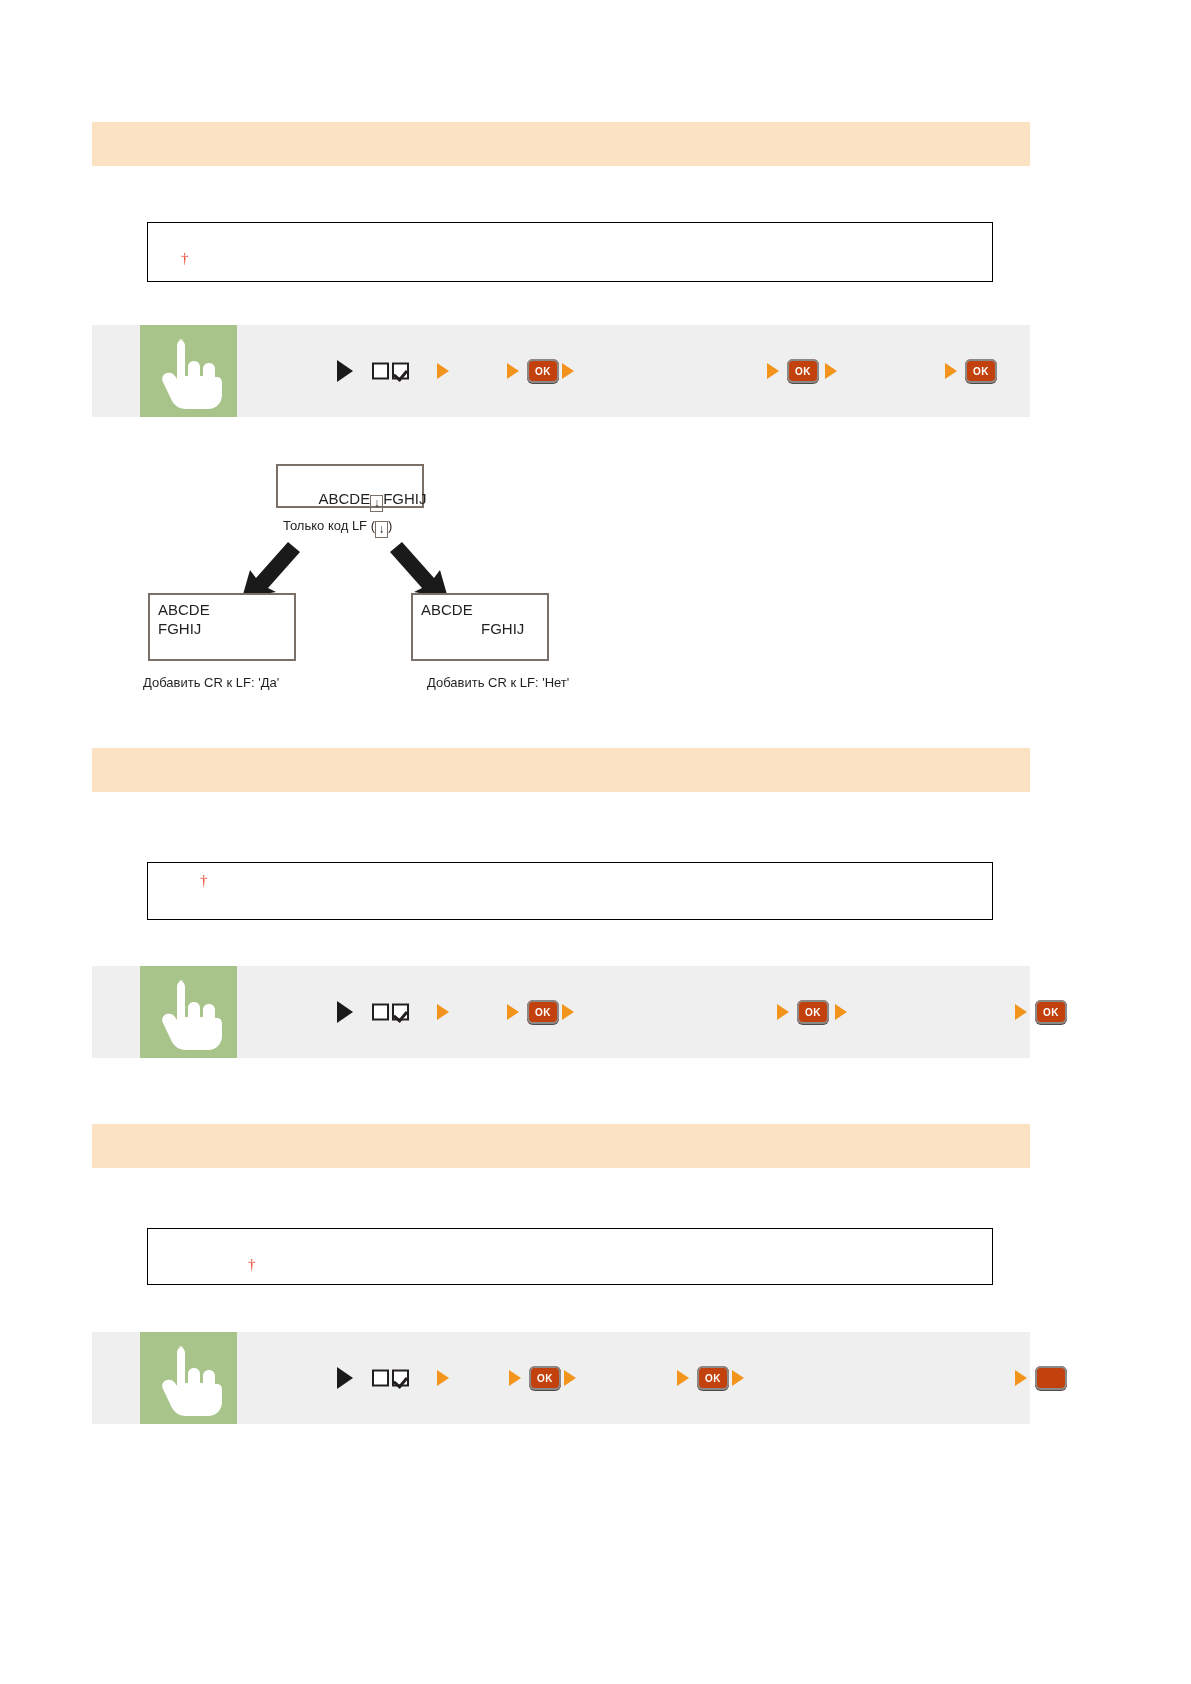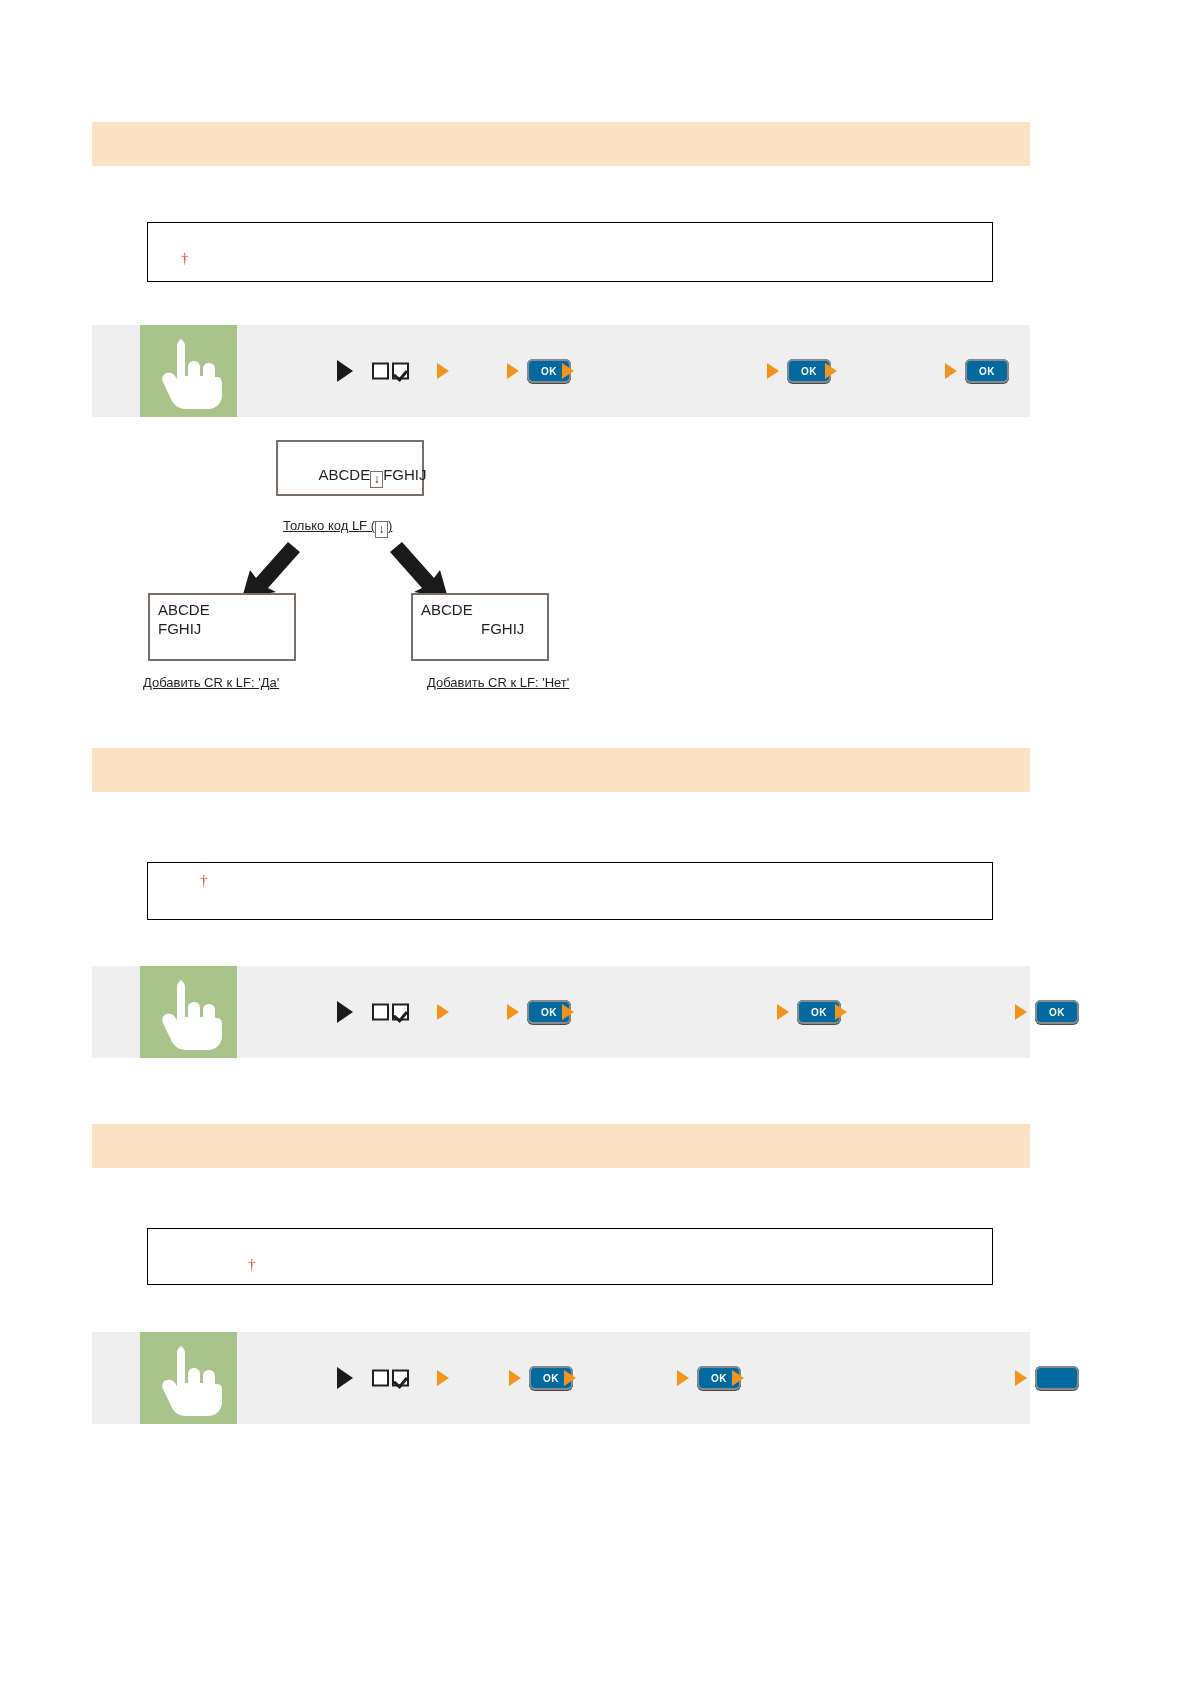--- a/index.html
+++ b/index.html
@@ -116,23 +116,23 @@
     position:absolute;
     left:2px;top:3px;
     width:6px;height:10px;
     border-right:3px solid #231f20;
     border-bottom:3px solid #231f20;
     transform:rotate(40deg);
   }
 
   
   .okkey{
-    width:44px;height:24px;
+    width:32px;height:24px;
     border-radius:6px;
-    background:#0369a1;
+    background:#c2410c;
     box-shadow:inset 0 0 0 2px #8a8a8a, 0 1px 0 #4a4a4a;
     display:flex;align-items:center;justify-content:center;
   }
   .okkey span{
     color:#ffffff;
     font-size:10px;
     font-weight:bold;
     letter-spacing:0.5px;
     font-family:"Liberation Sans", sans-serif;
   }
@@ -156,21 +156,20 @@
     color:#231f20;
     line-height:19px;
     white-space:pre;
   }
   .icap{
     position:absolute;
     font-family:"Liberation Sans", sans-serif;
     font-size:13px;
     color:#231f20;
     white-space:nowrap;
-    text-decoration:underline;
   }
   .lfglyph{
     display:inline-block;
     border:1px solid #7a7068;
     width:13px;height:17px;
     line-height:15px;
     text-align:center;
     font-size:12px;
     vertical-align:-3px;
     color:#231f20;
@@ -221,21 +220,21 @@
       <div class="nav-el nav-text" style="left:608px;"></div>
       <div class="nav-el tri-orange" style="left:708px;"></div>
       <div class="nav-el okkey" style="left:728px;">
           <span>OK</span>
         </div>
     </div>
   </div>
 
   <div class="illus">
 
-    <div class="ibox" style="left:276px;top:440px;width:148px;height:56px;">
+    <div class="ibox" style="left:276px;top:464px;width:148px;height:44px;">
       <div class="iline" style="padding:4px 0 0 8px;">
         <span>ABCDE</span><span class="lfglyph">↓</span><span>FGHIJ</span>
       </div>
     </div>
 
     <div class="icap" style="left:283px;top:518px;">
       <span>Только код LF (</span><span class="lfglyph">↓</span><span>)</span>
     </div>
 
     <svg style="position:absolute;left:180px;top:540px;" width="340" height="60" viewBox="0 0 340 60">

